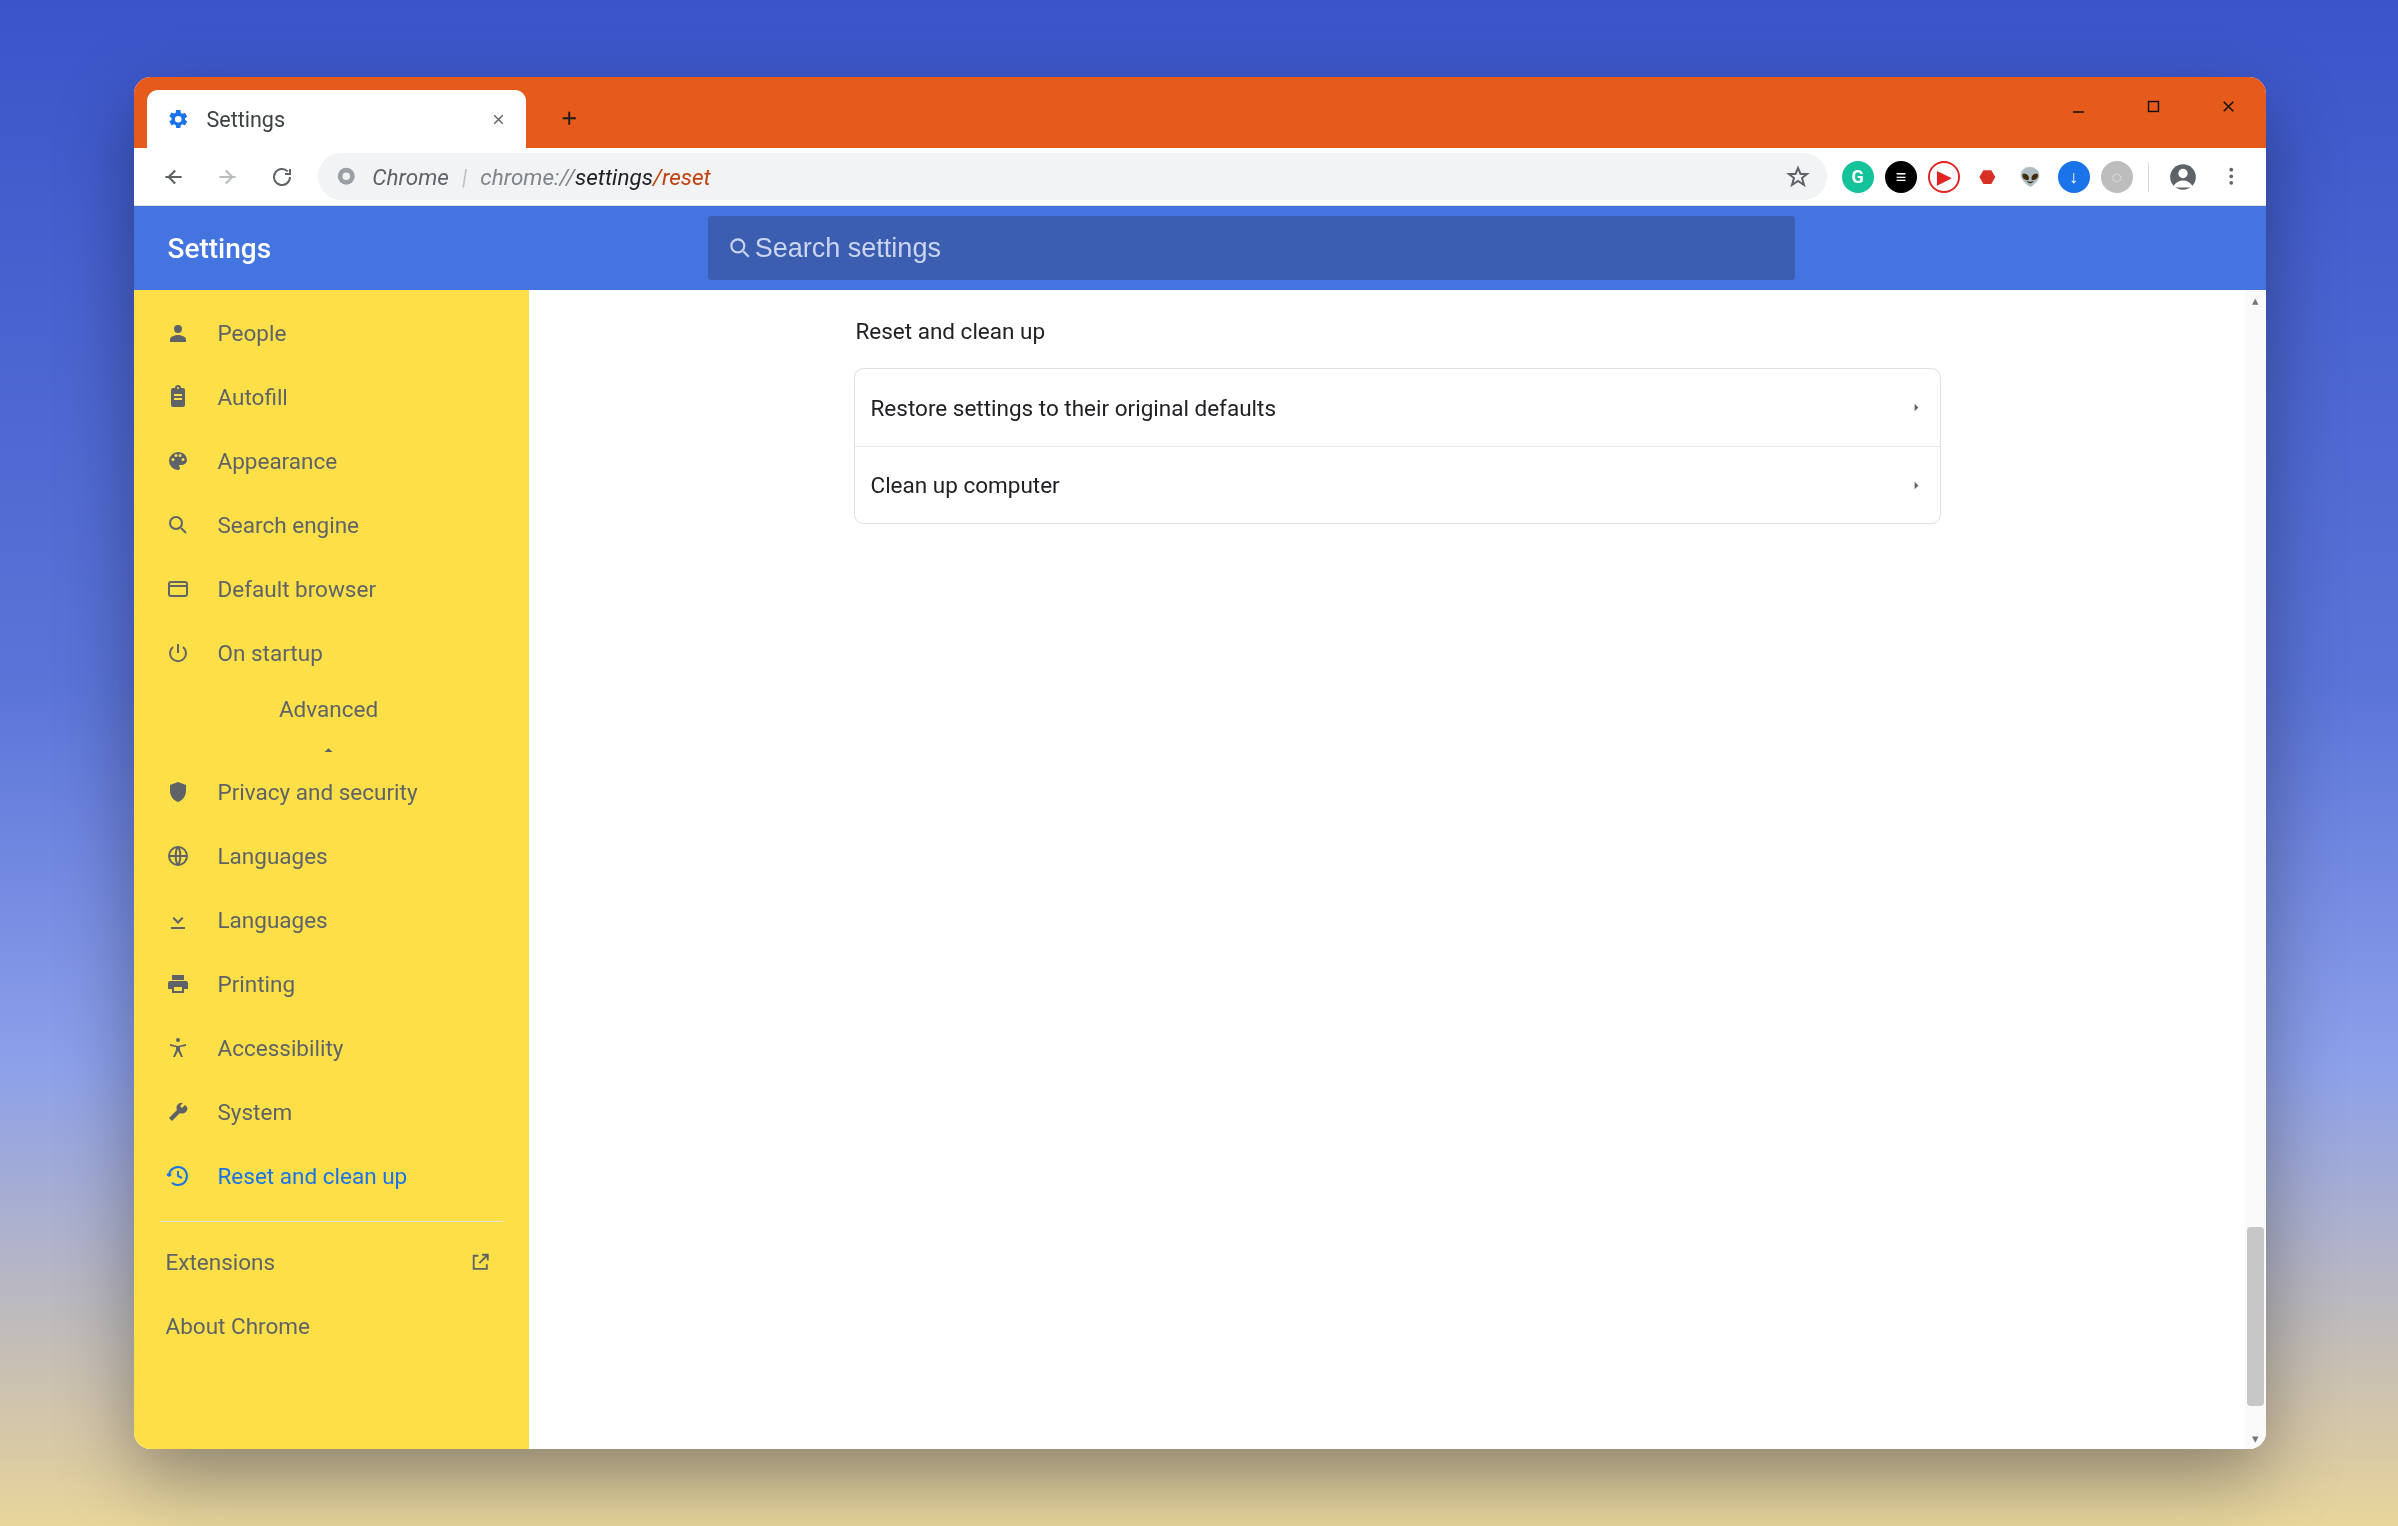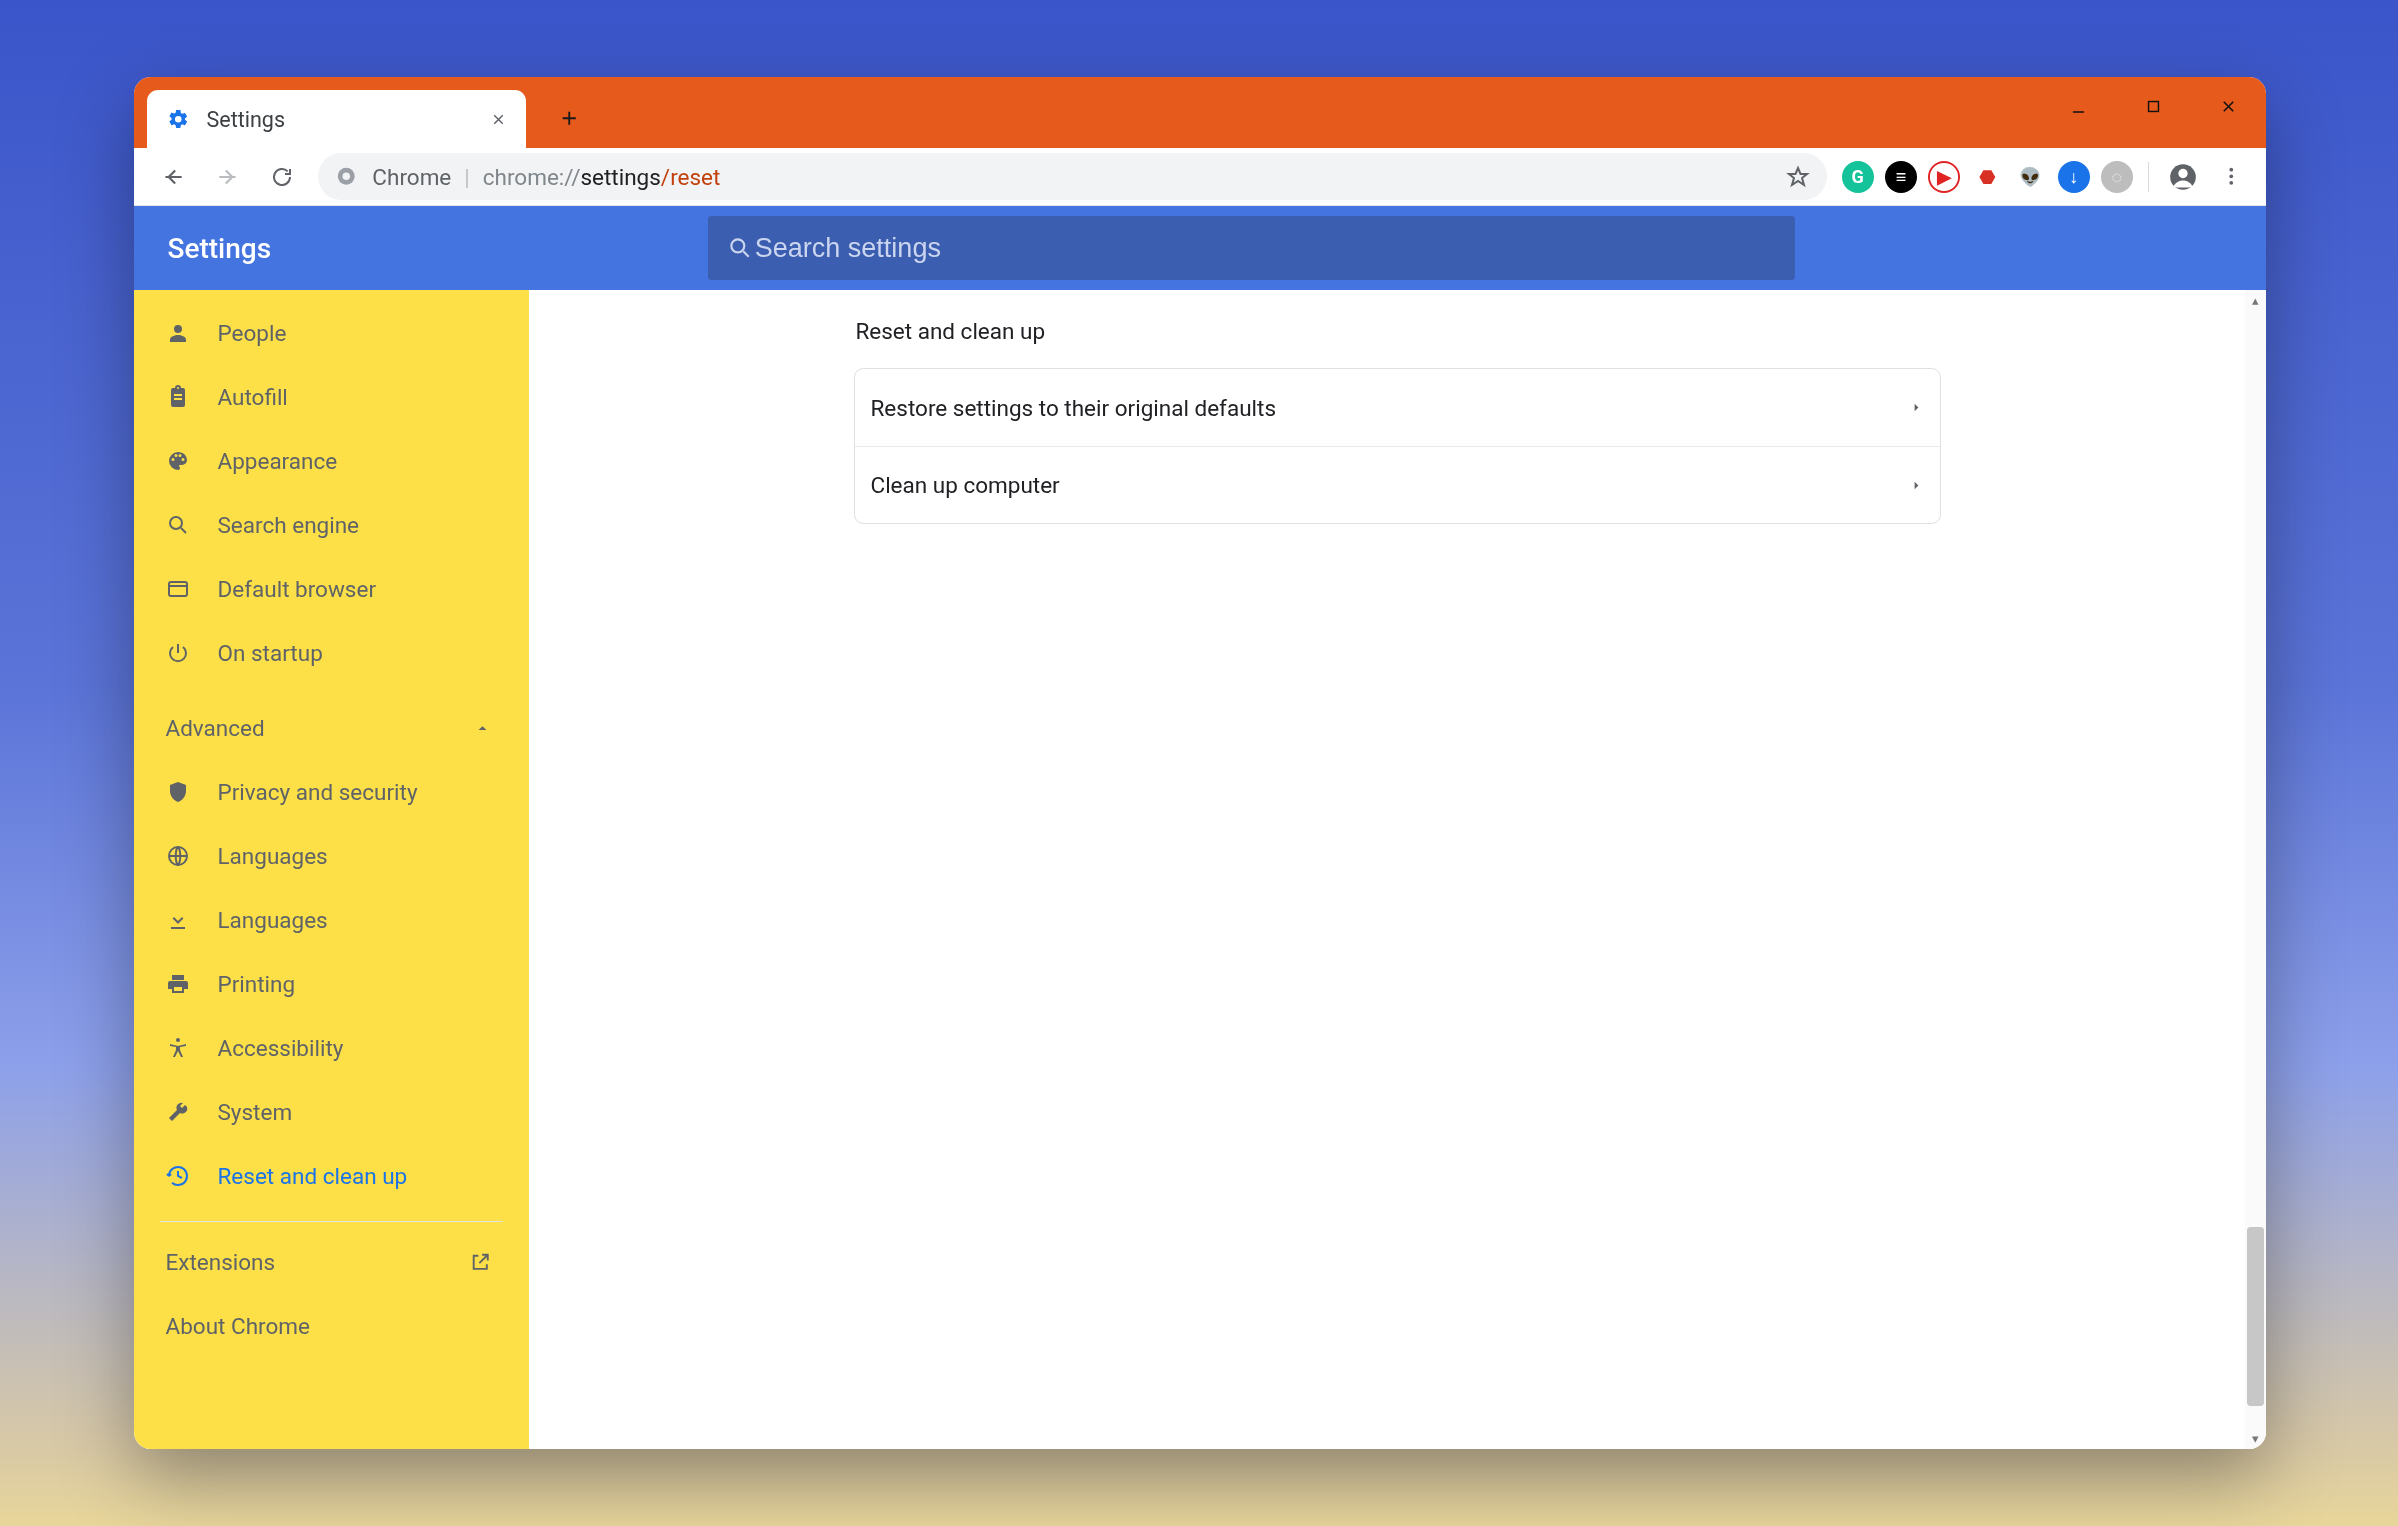--- a/index.html
+++ b/index.html
@@ -100,20 +100,21 @@
     flex: 1;
     height: 47px;
     background: #f1f3f4;
     border-radius: 23.4px;
     margin: 0 11.2px;
     display:flex;
     align-items:center;
     padding: 0 17px;
     color:#5f6368;
     font-size: 22.5px;
+    font-style: italic;
   }
   .omnibox .chip-icon { margin-right: 15px; display:flex; }
   .omnibox .chip-label { color:#5f6368; }
   .omnibox .sep { margin: 0 13px; color:#c0c0c0;}
   .omnibox .url-pre { color:#80868b; }
   .omnibox .url-strong { color:#202124; }
   .omnibox .url-post { color:#c2410c; }
   .omnibox .star { margin-left:auto; color:#5f6368;}
   .ext-icons { display:flex; align-items:center; gap: 11.2px; margin: 0 5.6px 0 3.7px;}
   .ext-icons > div {
@@ -176,20 +177,21 @@
   }
   .nav-item .nico { width:52px; display:flex; color:#5f6368;}
   .nav-item .nlabel { color:#5f6368; }
   .nav-item.active .nlabel, .nav-item.active .nico { color:#1a73e8; }
   .nav-section {
     display:flex;align-items:center;justify-content:space-between;
     height: 64px;
     padding: 0 37px 0 32px;
     color:#5f6368;
     margin-top: 11.2px;
+    flex-direction: column;
   }
   .nav-sep { height:0.9px; background:#e5e5e5; margin: 13px 26px 7.5px 26px;}
   .nav-link {
     display:flex;align-items:center;justify-content:space-between;
     height:64px; padding: 0 37px 0 32px; color:#5f6368;
   }
   .main {
     flex:1;
     background:#fff;
     overflow-y:auto;

